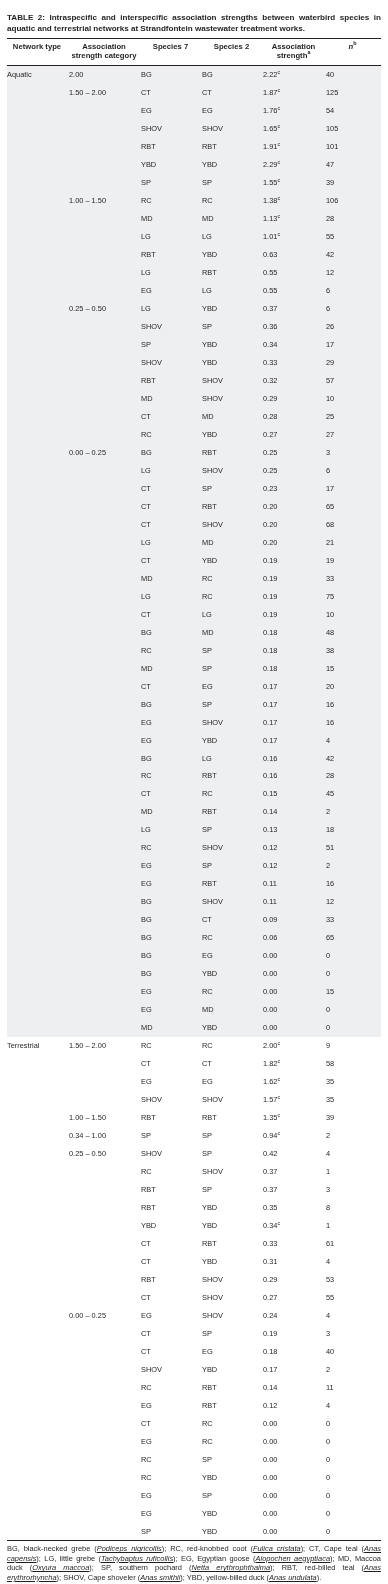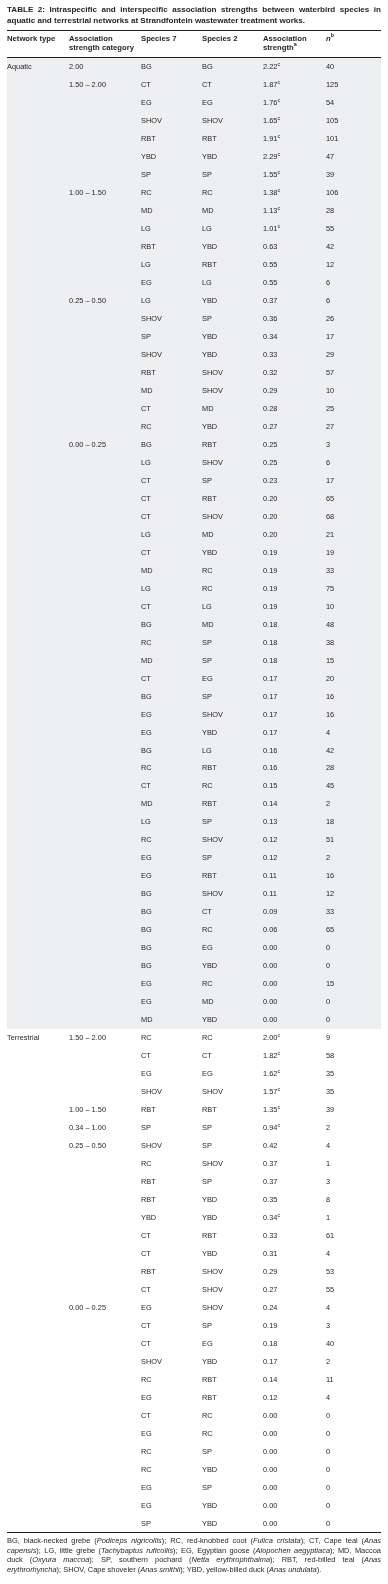--- a/index.html
+++ b/index.html
@@ -17,38 +17,38 @@
     width: 388px;
     box-sizing: border-box;
     padding: 5px 7px 4px 7px;
   }
   .caption {
     font-size: 8.1px;
     font-weight: bold;
     line-height: 10.6px;
     text-align: justify;
     text-justify: inter-word;
-    margin: 0 0 4px 0;
+    margin: 8px 0 4px 0;
     letter-spacing: -0.02px;
   }
   table.tbl {
     border-collapse: collapse;
     width: 374px;
     table-layout: fixed;
     font-size: 7.4px;
   }
   table.tbl col.c0 { width: 62px; }
   table.tbl col.c1 { width: 72px; }
   table.tbl col.c2 { width: 61px; }
   table.tbl col.c3 { width: 61px; }
   table.tbl col.c4 { width: 63px; }
   table.tbl col.c5 { width: 55px; }
 
   thead th {
-    text-align: left;
+    text-align: center;
     vertical-align: top;
     font-weight: bold;
     font-size: 7.7px;
     line-height: 9.4px;
     padding: 2.5px 2px 4px 0;
   }
   thead tr.hdr-row th {
     border-top: 1.6px solid #231f20;
     border-bottom: 1.1px solid #231f20;
   }
@@ -63,21 +63,21 @@
     background: #eeeff0;
   }
   tbody tr.last-row td {
     border-bottom: 1.7px solid #231f20;
   }
   sup {
     font-size: 5.4px;
     line-height: 0;
     vertical-align: super;
   }
-  .ital { font-style: italic; }
+  .ital { font-style: italic; text-decoration: underline; }
   .notes {
     margin-top: 3px;
     font-size: 7.45px;
     line-height: 9.55px;
     text-align: justify;
     text-justify: inter-word;
   }
   .notes p { margin: 0; }
   .nb-n { font-style: italic; }
 </style>

